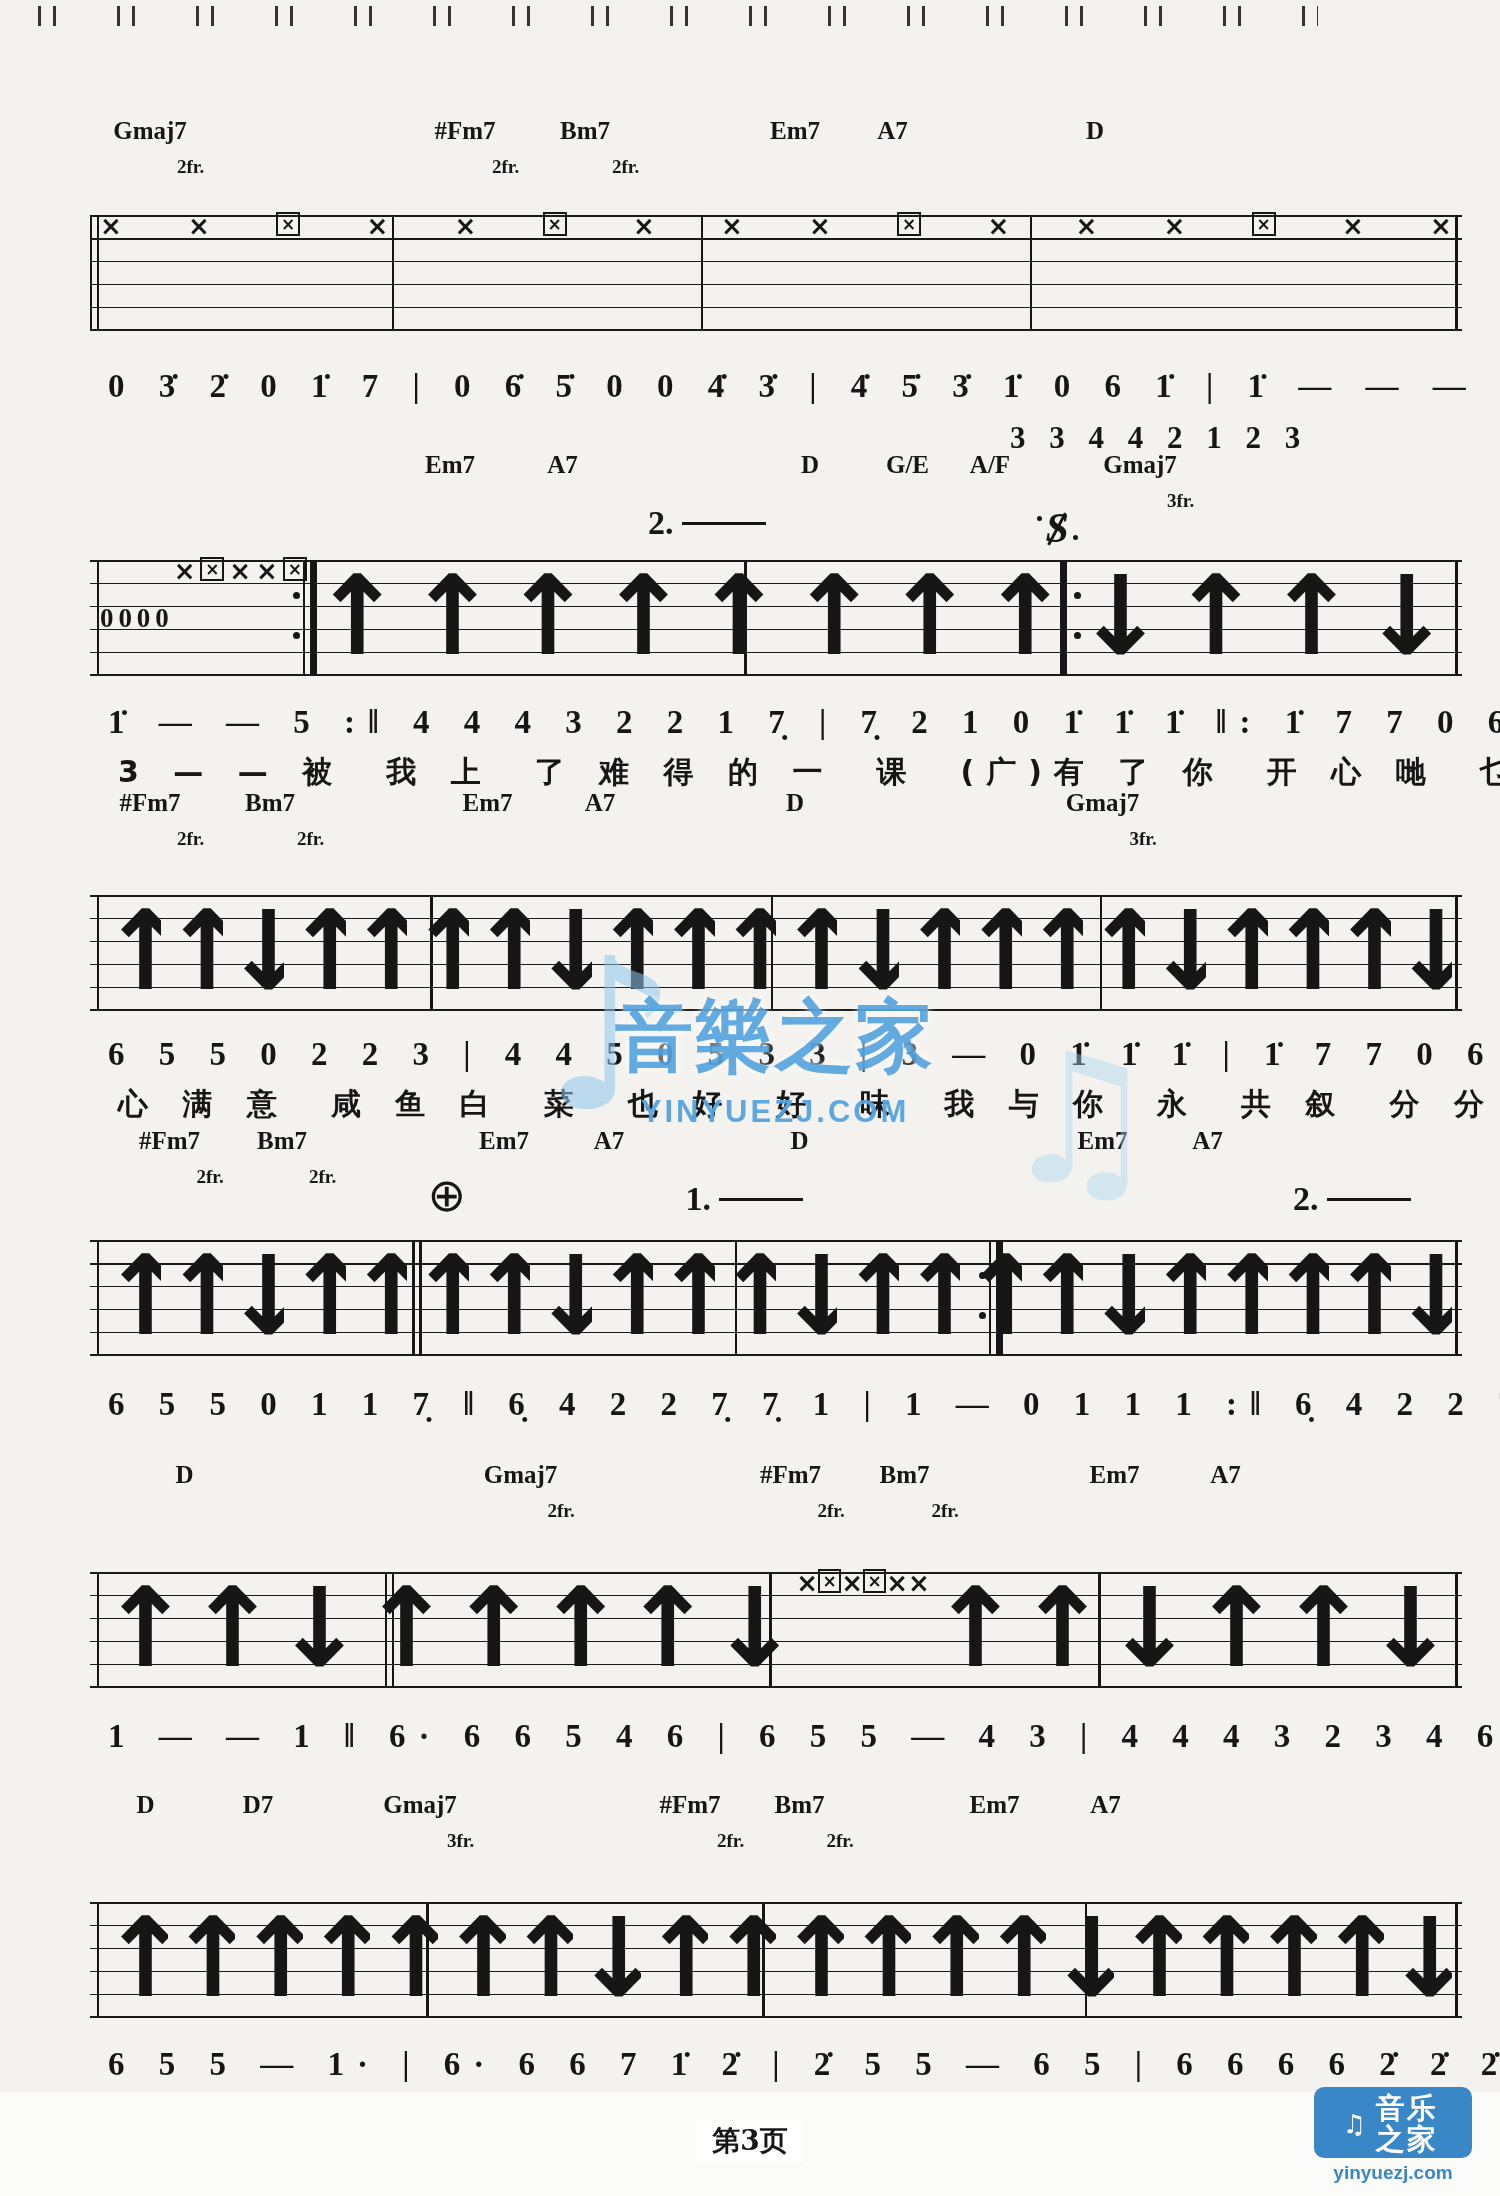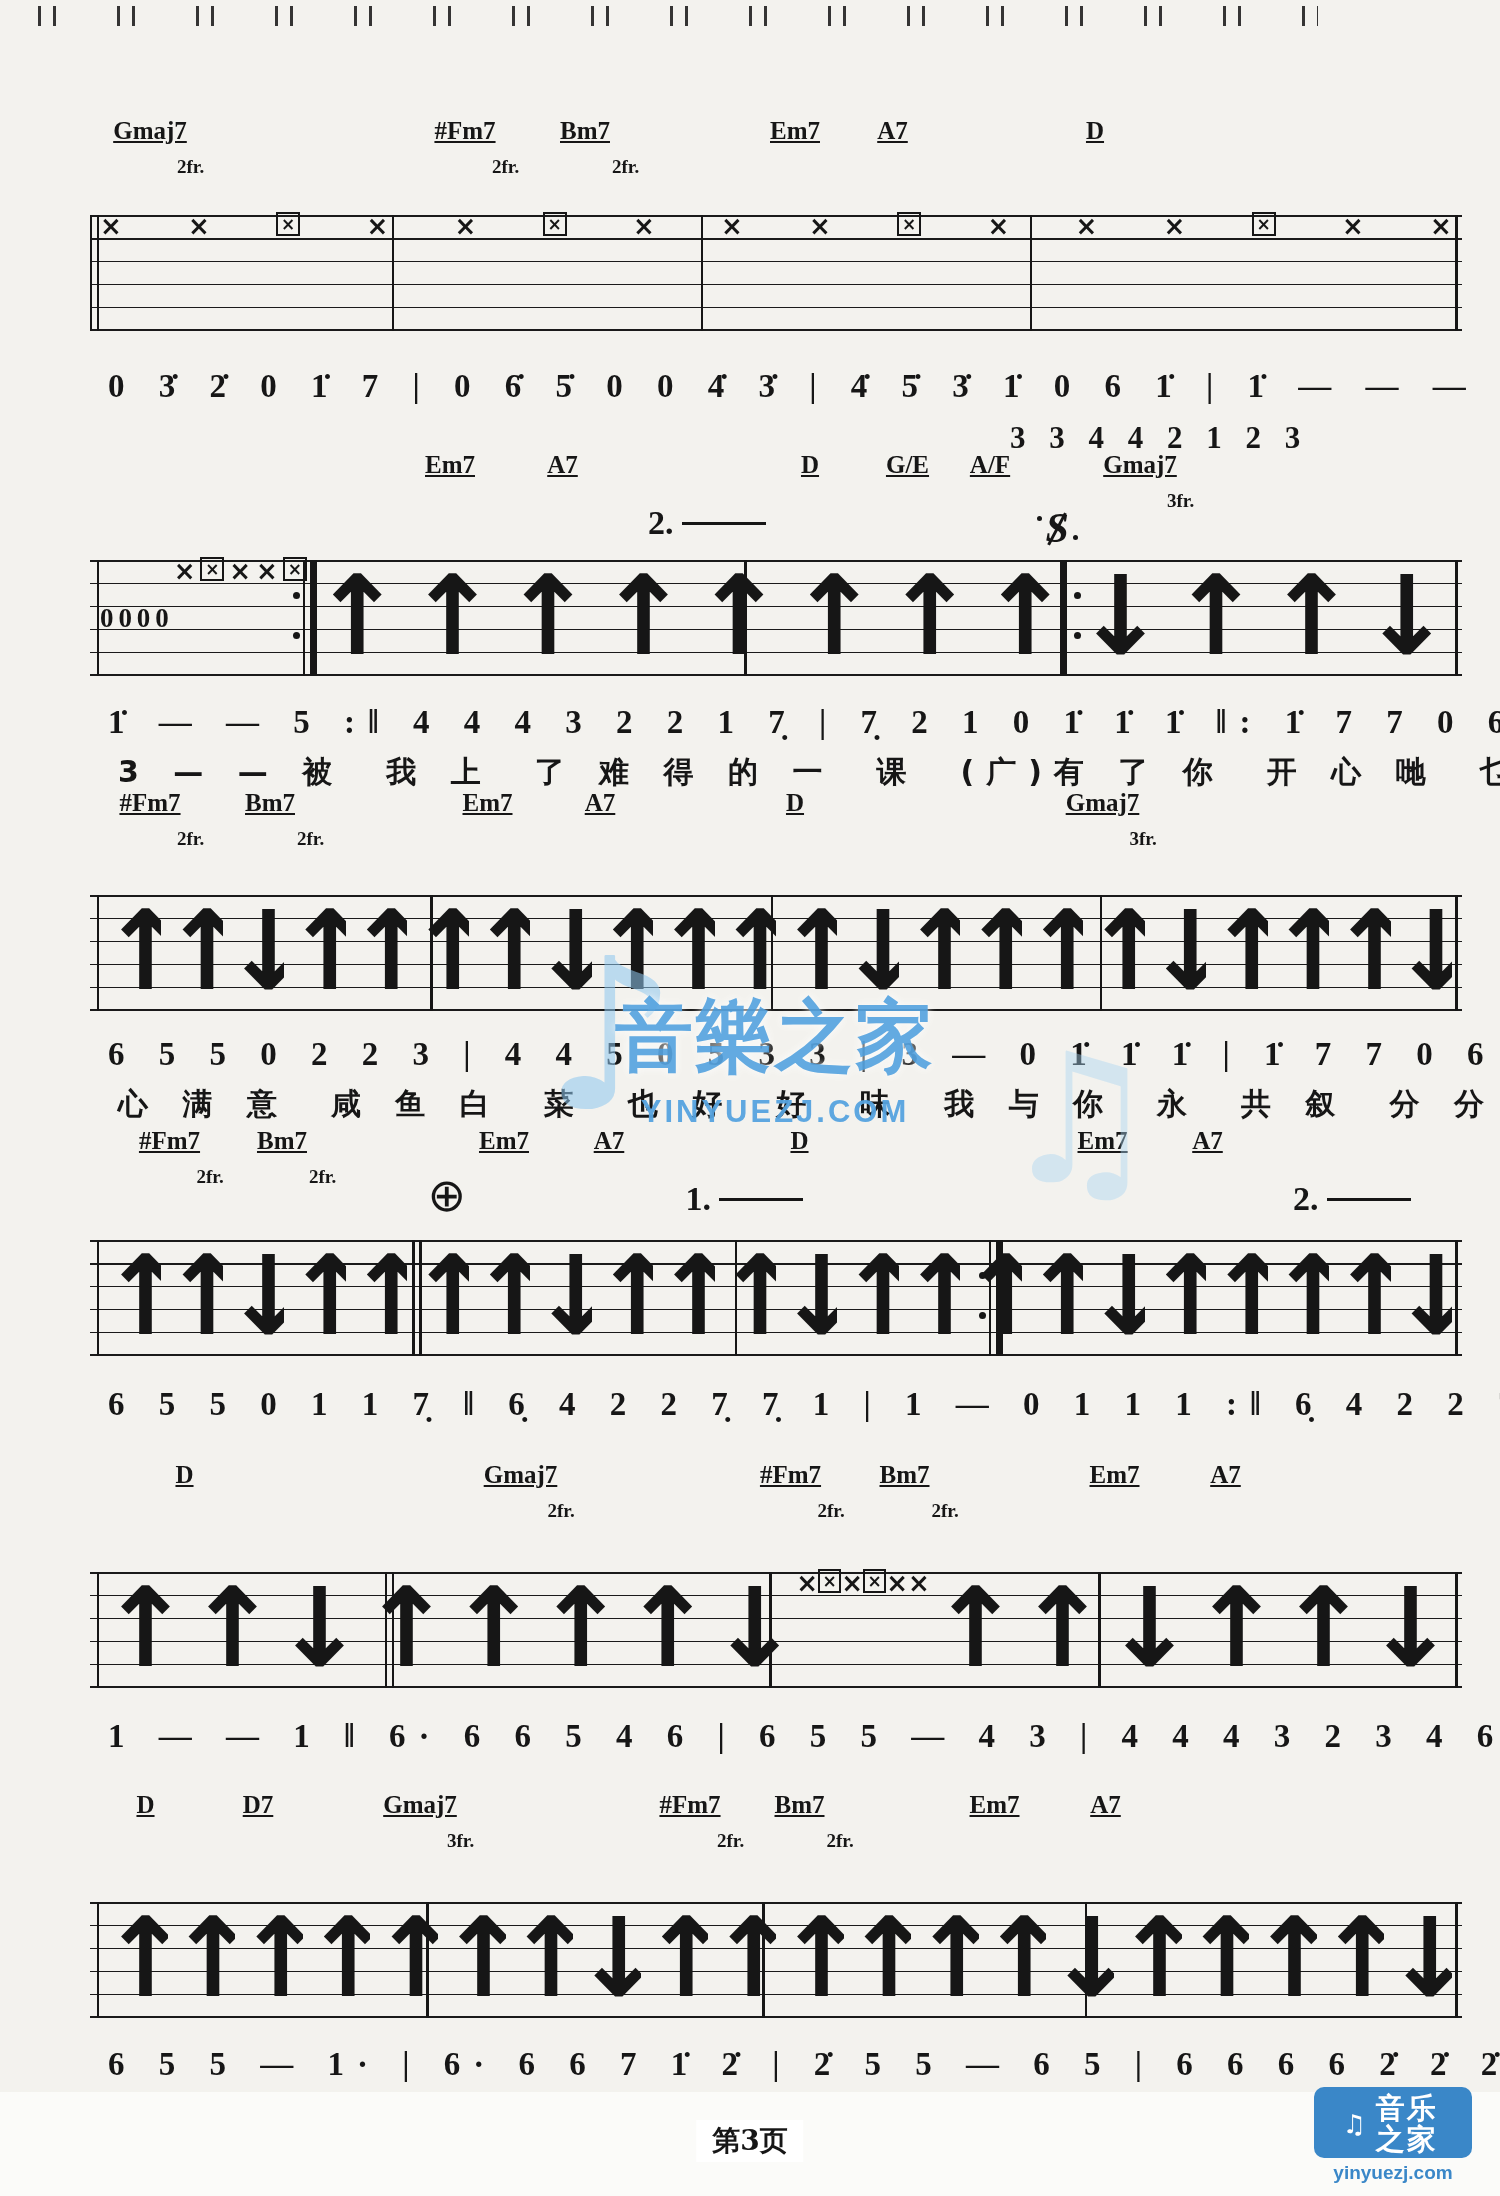--- a/index.html
+++ b/index.html
@@ -12,21 +12,21 @@
     background:
       repeating-linear-gradient(90deg,#141414 0 3px,transparent 3px 79px),
       repeating-linear-gradient(90deg,transparent 0 15px,#141414 15px 18px,transparent 18px 79px);}
 
   .system{position:absolute;left:0;width:1500px;}
   .s1{top:118px;height:340px;} .s2{top:452px;height:340px;}
   .s3{top:790px;height:340px;} .s4{top:1128px;height:340px;}
   .s5{top:1462px;height:335px;} .s6{top:1792px;height:335px;}
 
   .chords-layer{position:absolute;left:0;top:0;width:100%;height:100px;}
-  .chord{position:absolute;top:0;width:86px;margin-left:-43px;text-align:center;text-decoration:underline;}
+  .chord{position:absolute;top:0;width:86px;margin-left:-43px;text-align:center;}
   .cname{font-family:"Liberation Serif",serif;font-weight:bold;font-size:25px;line-height:1;white-space:nowrap;}
   .frlabel{position:absolute;font-family:"Liberation Serif",serif;font-weight:bold;font-size:19px;
            left:70px;top:38px;white-space:nowrap;}
 
   .marker{position:absolute;top:52px;margin-left:-12px;font-family:"Liberation Serif",serif;
           font-weight:bold;font-size:34px;white-space:nowrap;}
   .marker .vline{display:inline-block;width:84px;border-top:3px solid #161616;vertical-align:9px;margin-left:8px;}
   .marker.coda{font-size:46px;top:40px;font-weight:normal;}
   .marker.segno{font-style:italic;font-size:42px;}
   .marker.segno::after{content:"";position:absolute;left:50%;top:52%;width:36px;height:3px;background:#161616;

